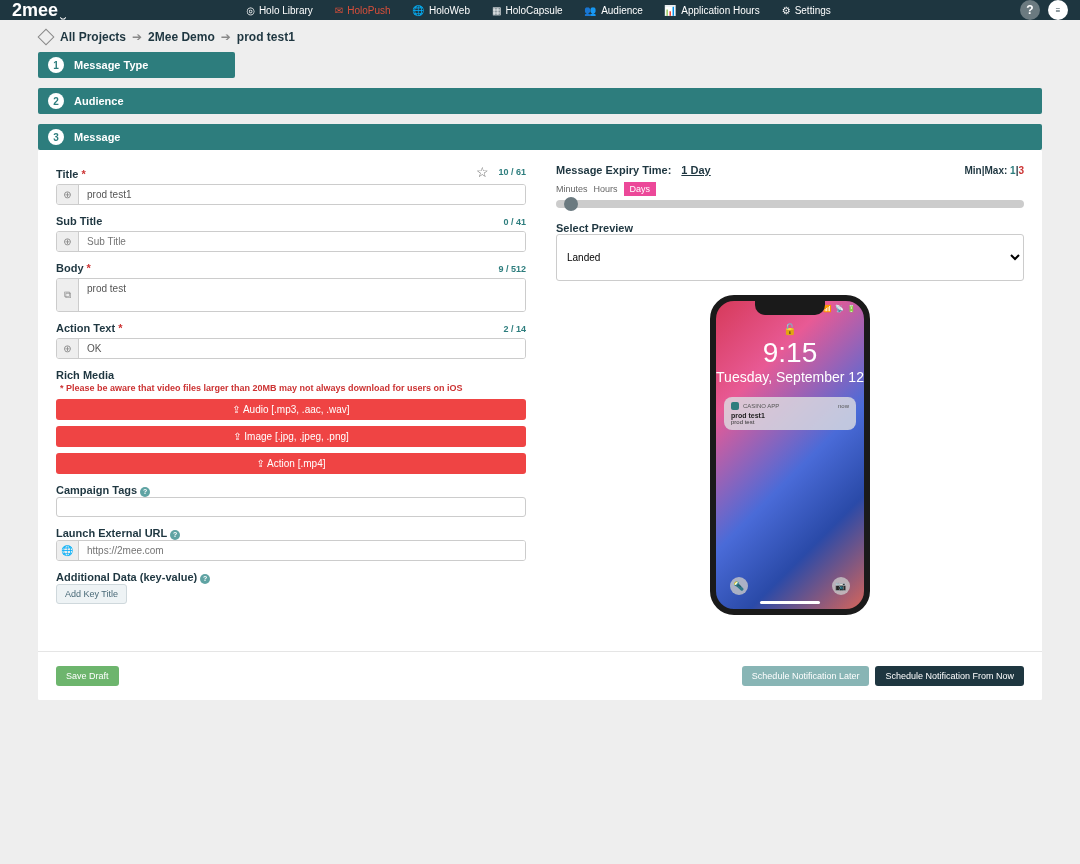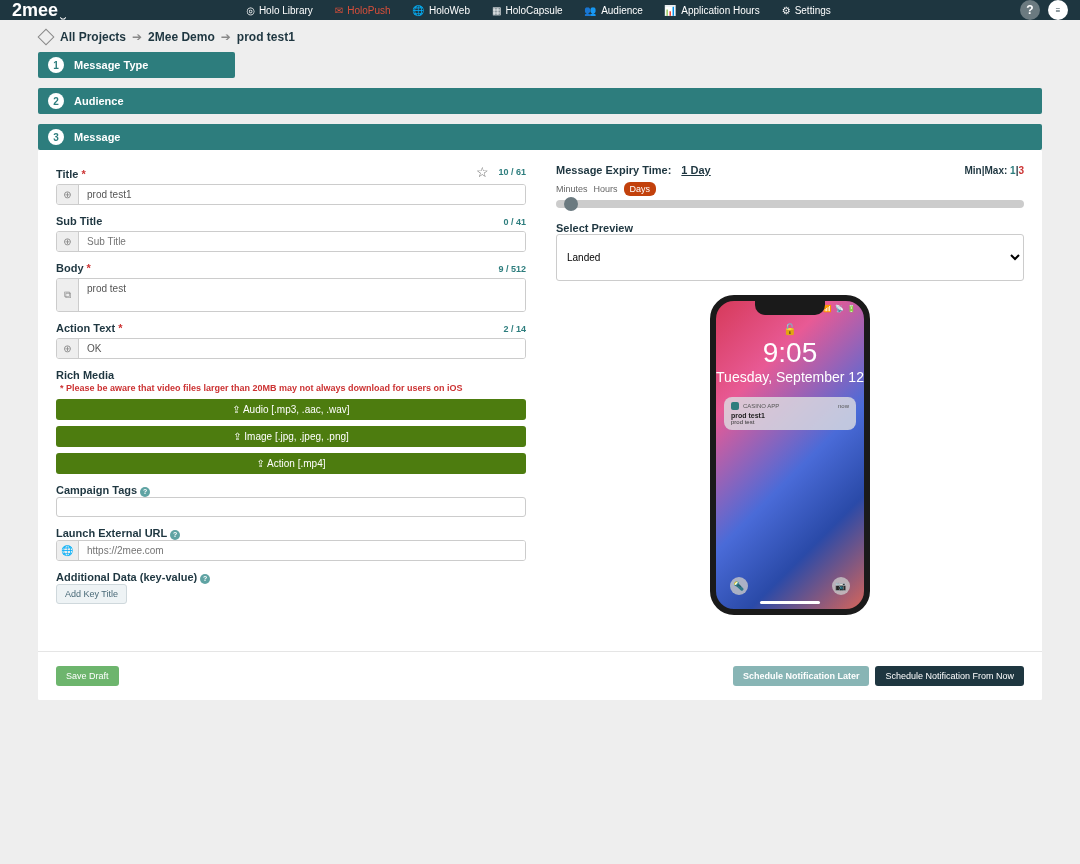--- a/index.html
+++ b/index.html
@@ -28,29 +28,29 @@
 .field-label-row { display:flex; justify-content:space-between; align-items:flex-end; margin-bottom:4px;}
 .field-label { font-size:11px; font-weight:700; color:#1e3640;}
 .req { color:#c33; }
 .counter { font-size:9px; color:#2d7d7d; font-weight:600;}
 .input-group { display:flex; border:1px solid #ccc; border-radius:3px; overflow:hidden; background:#fff;}
 .input-addon { width:22px; background:#eee; border-right:1px solid #ccc; display:flex; align-items:center; justify-content:center; color:#888; font-size:10px;}
 .input-group input, .input-group textarea { flex:1; border:none; padding:4px 8px; font-size:10px; outline:none; color:#555;}
 .input-group textarea { resize:none; height:32px; }
 .plain-input { width:100%; border:1px solid #ccc; border-radius:3px; padding:4px 8px; font-size:10px; height:20px;}
 .media-note { font-size:9px; color:#c33; margin:2px 4px 6px; font-weight:600;}
-.media-btn { display:block; width:100%; background:#4d7c0f; color:#fff; border:none; border-radius:3px; padding:5px; font-size:10px; margin-bottom:6px; cursor:pointer;}
+.media-btn { display:block; width:100%; background:#ef4444; color:#fff; border:none; border-radius:3px; padding:5px; font-size:10px; margin-bottom:6px; cursor:pointer;}
 .kv-btn { background:#eef3f5; border:1px solid #cfd8dc; color:#4a6a78; font-size:9px; padding:4px 8px; border-radius:3px; cursor:pointer;}
 .info-icon { display:inline-block; width:10px; height:10px; border-radius:50%; background:#5fa3a3; color:#fff; font-size:7px; text-align:center; line-height:10px; font-weight:bold; margin-left:3px;}
 .expiry-row { display:flex; justify-content:space-between; align-items:center; font-size:11px; font-weight:700; color:#1e3640; margin-bottom:6px;}
 .expiry-val { text-decoration:underline; margin-left:10px;}
 .minmax { font-size:10px; font-weight:700;}
 .minmax .g{color:#2d7d7d;} .minmax .r{color:#c33;}
 .unit-tabs { display:flex; gap:6px; font-size:9px; color:#666; align-items:center; margin-bottom:4px;}
-.unit-tabs .active { background:#c2410c; color:#fff; padding:2px 6px; border-radius:6px;}
+.unit-tabs .active { background:#ec4899; color:#fff; padding:2px 6px; border-radius:0;}
 .slider { position:relative; height:8px; background:#ccc; border-radius:4px; margin:4px 0 14px;}
 .slider .knob { position:absolute; left:8px; top:-3px; width:14px; height:14px; border-radius:50%; background:#6b7a80;}
 .select-row select { width:100%; border:1px solid #ccc; border-radius:3px; padding:16px 6px; font-size:10px; background:#fff;}
 .phone { width:160px; margin:14px auto 0; position:relative;}
 .phone-body { width:160px; height:320px; border:6px solid #1a1a1a; border-radius:24px; background:linear-gradient(135deg,#d63a5a 0%,#e85a95 25%,#4a6bd8 55%,#2a4aa8 75%,#d6655a 100%); position:relative; overflow:hidden;}
 .notch { position:absolute; top:0; left:50%; transform:translateX(-50%); width:70px; height:14px; background:#1a1a1a; border-radius:0 0 10px 10px; z-index:3;}
 .status-icons { position:absolute; top:4px; right:8px; font-size:7px; color:#fff; display:flex; gap:3px; z-index:2;}
 .lock { position:absolute; top:22px; left:50%; transform:translateX(-50%); color:#fff; font-size:11px; z-index:2;}
 .clock { position:absolute; top:36px; width:100%; text-align:center; color:#fff; z-index:2;}
 .clock .time{font-size:28px; font-weight:300;}
@@ -59,21 +59,21 @@
 .notif-head{display:flex; align-items:center; gap:4px; font-size:6px; color:#555;}
 .notif-head .app-ico{width:8px;height:8px;background:#2d7d7d;border-radius:2px;}
 .notif-head .when{margin-left:auto;}
 .notif-title{font-size:7px; font-weight:700; color:#222; margin-top:2px;}
 .notif-body{font-size:6px; color:#333;}
 .dock-icons{position:absolute; bottom:14px; left:0; right:0; display:flex; justify-content:space-between; padding:0 14px; z-index:2;}
 .dock-circle{width:18px;height:18px;border-radius:50%;background:rgba(200,200,200,0.8);display:flex;align-items:center;justify-content:center;font-size:9px;color:#444;}
 .home-bar{position:absolute;bottom:5px;left:50%;transform:translateX(-50%);width:60px;height:3px;background:#fff;border-radius:2px;z-index:2;}
 .footer-row{border-top:1px solid #e5e5e5; margin-top:18px; padding:14px 18px; display:flex; align-items:center; background:#fff; border-radius:0 0 2px 2px;}
 .btn-draft{background:#6db56d;color:#fff;border:none;padding:5px 10px;border-radius:3px;font-size:9px;cursor:pointer;}
-.btn-later{background:#88b5b5;color:#fff;border:none;padding:5px 10px;border-radius:3px;font-size:9px;cursor:pointer;margin-left:auto;font-weight:bold;}
+.btn-later{background:#88b5b5;color:#fff;border:none;padding:5px 10px;border-radius:3px;font-size:9px;cursor:pointer;margin-left:auto;}
 .btn-now{background:#1e3640;color:#fff;border:none;padding:5px 10px;border-radius:3px;font-size:9px;cursor:pointer;margin-left:6px;}
 .star{font-size:14px;color:#666;margin-right:6px;}
 .content-card{background:#fff;border-radius:2px;}
 </style>
 </head>
 <body>
 
 <div class="topbar">
   <div class="logo">
       <span>2mee</span>
@@ -219,21 +219,21 @@
       <div class="phone">
         <div class="phone-body">
           <div class="notch"></div>
           <div class="status-icons">
                 <span>📶</span>
                 <span>📡</span>
                 <span>🔋</span>
               </div>
           <div class="lock">🔓</div>
           <div class="clock">
-            <div class="time">9:05</div>
+            <div class="time">9:15</div>
             <div class="date">Tuesday, September 12</div>
           </div>
           <div class="notif">
             <div class="notif-head">
               <span class="app-ico"></span>
               <span>CASINO APP</span>
               <span class="when">now</span>
             </div>
             <div class="notif-title">prod test1</div>
             <div class="notif-body">prod test</div>

